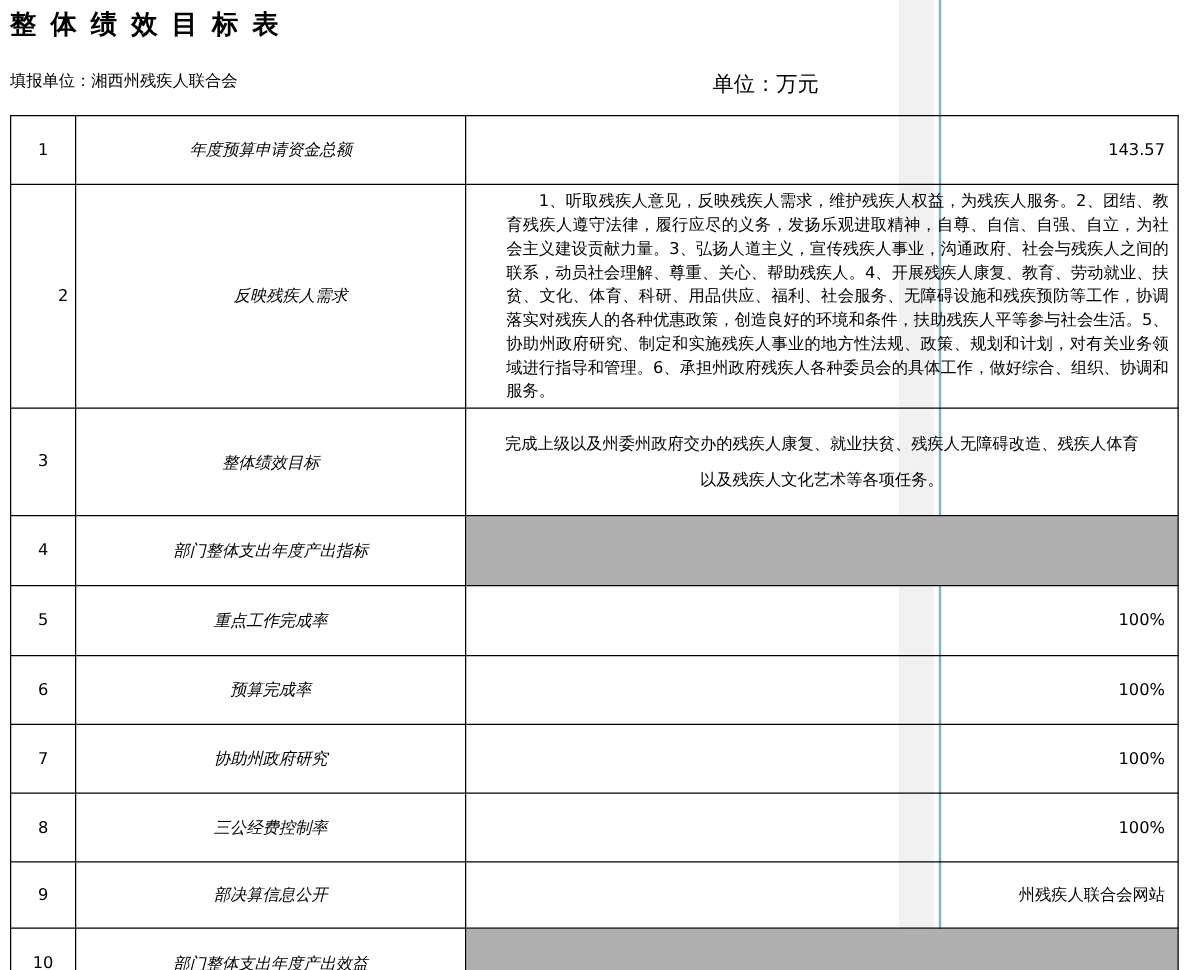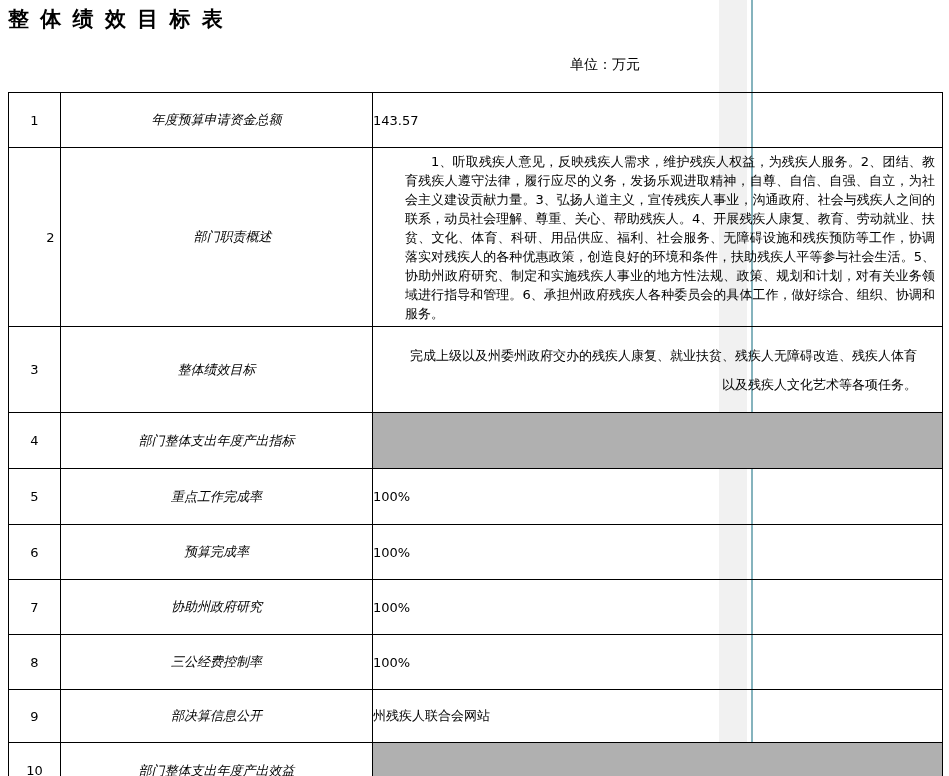--- a/index.html
+++ b/index.html
@@ -22,21 +22,21 @@
     background: #85b3bd; z-index: 0;
   }
 
   .page-title {
     position: absolute; left: 8px; top: 5px;
     font-size: 21px; font-weight: bold; letter-spacing: 2px;
     white-space: nowrap; z-index: 2;
   }
   .subheader { position: absolute; left: 0; top: 56px; width: 949px; height: 20px; z-index: 2; }
   .subheader .unit-left { position: absolute; left: 8px; top: 0; font-size: 13px; }
-  .subheader .unit-right { position: absolute; left: 570px; top: 0; font-size: 14px; }
+  .subheader .unit-right { position: absolute; left: 570px; top: 0; font-size: 17px; }
 
   table.perf {
     position: absolute; left: 8px; top: 92px; width: 934px;
     border-collapse: collapse; table-layout: fixed;
     z-index: 1; background: transparent;
   }
   col.c1 { width: 52px; }
   col.c2 { width: 312px; }
   col.c3 { width: 570px; }
 
@@ -55,61 +55,62 @@
   tr.r4  td { height: 55px; }
   tr.r5  td { height: 55px; }
   tr.r6  td { height: 54px; }
   tr.r7  td { height: 54px; }
   tr.r8  td { height: 54px; }
   tr.r9  td { height: 52px; }
   tr.r10 td { height: 55px; }
 
   td.num   { text-align: center; }
   td.label { text-align: center; font-style: italic; }
-  td.right { padding-right: 10px; margin-top: 21px; }
+  td.right { text-align: right; padding-right: 10px; margin-top: 21px; }
   td.para {
     text-align: justify;
     padding: 2px 7px;
     text-indent: 2em;
     line-height: 19px;
   }
   td.para3 {
     padding: 4px 25px;
     line-height: 29px;
-    text-align: right;
+    text-align: center;
   }
   td.gray { background: #b0b0b0; }
 </style>
 </head>
 <body>
 
 <div class="bg-stripe"></div>
 <div class="bg-teal-line"></div>
 
 <div class="page-title">整 体 绩 效 目 标 表</div>
 
 <div class="subheader">
+  <span class="unit-left">填报单位：湘西州残疾人联合会</span>
   <span class="unit-right">单位：万元</span>
 </div>
 
 <table class="perf">
   <colgroup>
       <col class="c1">
       <col class="c2">
       <col class="c3">
     </colgroup>
   <tbody>
     <tr class="r1">
       <td class="num">1</td>
       <td class="label">年度预算申请资金总额</td>
       <td class="right">143.57</td>
     </tr>
     <tr class="r2">
       <td class="num">2</td>
-      <td class="label">部门职责概述</td>
+      <td class="label">反映残疾人需求</td>
       <td class="para">1、听取残疾人意见，反映残疾人需求，维护残疾人权益，为残疾人服务。2、团结、教育残疾人遵守法律，履行应尽的义务，发扬乐观进取精神，自尊、自信、自强、自立，为社会主义建设贡献力量。3、弘扬人道主义，宣传残疾人事业，沟通政府、社会与残疾人之间的联系，动员社会理解、尊重、关心、帮助残疾人。4、开展残疾人康复、教育、劳动就业、扶贫、文化、体育、科研、用品供应、福利、社会服务、无障碍设施和残疾预防等工作，协调落实对残疾人的各种优惠政策，创造良好的环境和条件，扶助残疾人平等参与社会生活。5、协助州政府研究、制定和实施残疾人事业的地方性法规、政策、规划和计划，对有关业务领域进行指导和管理。6、承担州政府残疾人各种委员会的具体工作，做好综合、组织、协调和服务。</td>
     </tr>
     <tr class="r3">
       <td class="num">3</td>
       <td class="label">整体绩效目标</td>
       <td class="para3">完成上级以及州委州政府交办的残疾人康复、就业扶贫、残疾人无障碍改造、残疾人体育以及残疾人文化艺术等各项任务。</td>
     </tr>
     <tr class="r4">
       <td class="num">4</td>
       <td class="label">部门整体支出年度产出指标</td>

